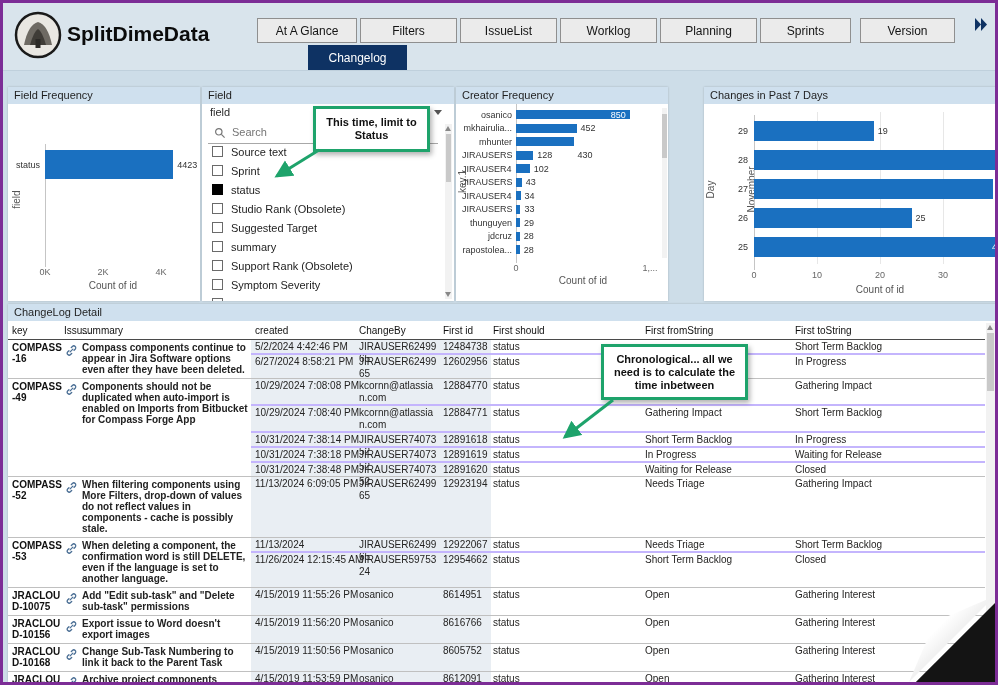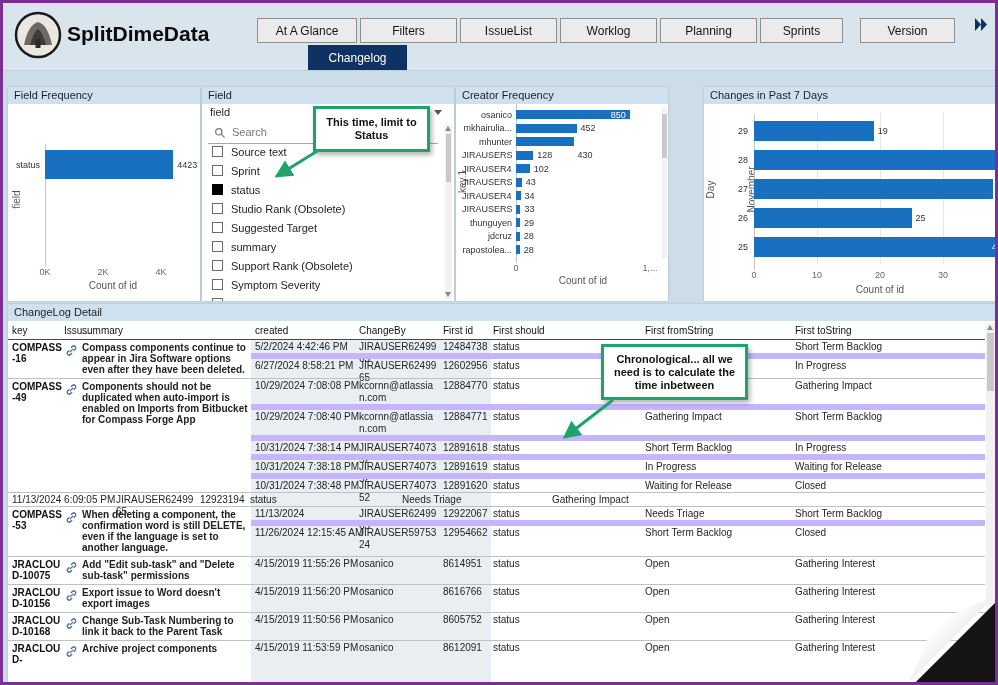--- a/index.html
+++ b/index.html
@@ -48,21 +48,21 @@
   .colband{position:absolute;left:243px;top:0;width:240px;bottom:0;background:#e9eef3;}
   .tgroups{position:relative;z-index:1;}
   .tgroup{display:flex;position:relative;}
   .tgroup+.tgroup{border-top:1px solid #c0c0c0;}
   .gleft{width:243px;flex:none;position:relative;}
   .gkey{position:absolute;left:4px;top:2px;width:52px;font-size:10px;font-weight:bold;line-height:11px;color:#111;word-wrap:break-word;cursor:pointer;}
   .gicon{position:absolute;left:58px;top:2px;cursor:pointer;}
   .gsum{margin-left:74px;width:166px;font-size:10px;font-weight:bold;line-height:11px;color:#222;padding:2px 0 3px 0;}
   .grows{flex:1;position:relative;}
   .trow{position:relative;cursor:pointer;}
-  .trow+.trow{border-top:6px solid #c4b5fd;text-decoration:underline;}
+  .trow+.trow{border-top:2px solid #c4b5fd;text-decoration:underline;}
   .tc{position:absolute;top:1px;font-size:10px;line-height:11.5px;color:#252423;white-space:nowrap;overflow:hidden;}
   .tc.wrap{white-space:normal;word-break:break-all;}
   
   .curl{position:absolute;right:0;bottom:0;width:86px;height:86px;z-index:60;pointer-events:none;}
   .curl-dark{position:absolute;left:0;top:0;width:100%;height:100%;background:#141414;clip-path:polygon(8% 100%,100% 8%,100% 100%);}
   .curl-fold{position:absolute;left:0;top:0;width:100%;height:100%;background:linear-gradient(135deg,#ffffff 35%,#dcdcdc 70%,#9e9e9e 100%);clip-path:polygon(0 100%,100% 0,30% 30%);}
 </style>
 </head>
 <body>
 
@@ -77,21 +77,21 @@
         <rect x="21.5" y="28" width="5" height="9" fill="#2c2a27"></rect>
       </svg>
     </div>
     <div class="app-title">SplitDimeData</div>
     <div>
         <div class="nav-btn" style="left: 254px; width: 100px;">At A Glance</div>
         <div class="nav-btn" style="left: 357px; width: 97px;">Filters</div>
         <div class="nav-btn" style="left: 457px; width: 97px;">IssueList</div>
         <div class="nav-btn" style="left: 557px; width: 97px;">Worklog</div>
         <div class="nav-btn" style="left: 657px; width: 97px;">Planning</div>
-        <div class="nav-btn" style="left: 757px; width: 83px; text-align: right;">Sprints</div>
+        <div class="nav-btn" style="left: 757px; width: 91px; text-align: right;">Sprints</div>
         <div class="nav-btn" style="left: 857px; width: 95px;">Version</div>
       </div>
     <div class="nav-active">Changelog</div>
     <div class="hdr-icon">
       <svg width="16" height="15" viewBox="0 0 16 15">
           <path d="M2 1l6 6.5L2 14z" fill="#0e3263"></path>
           <path d="M8 1l6 6.5L8 14z" fill="#0e3263"></path>
         </svg>
     </div>
   </div>
@@ -346,20 +346,31 @@
                 <div class="tc" style="left: 4px; width: 110px;">10/31/2024 7:38:48 PM</div>
                 <div class="tc wrap" style="left: 108px; width: 80px;">JIRAUSER7407352</div>
                 <div class="tc" style="left: 192px; width: 50px;">12891620</div>
                 <div class="tc" style="left: 242px; width: 148px;">status</div>
                 <div class="tc" style="left: 394px; width: 146px;">Waiting for Release</div>
                 <div class="tc" style="left: 544px; width: 176px;">Closed</div>
               </div>
             </div>
           </div>
           <div class="tgroup">
+            <div class="gleft">
+              <div class="gkey">COMPASS-52</div>
+              <div class="gicon"><svg width="11" height="11" viewBox="0 0 12 12">
+                  <g stroke="#4a6e94" stroke-width="1.4" fill="none" stroke-linecap="round">
+                    <path d="M4.5 7.5l3-3"></path>
+                    <path d="M3.2 6.2L2 7.4a2.1 2.1 0 0 0 3 3l1.2-1.2"></path>
+                    <path d="M8.8 5.8L10 4.6a2.1 2.1 0 0 0-3-3L5.8 2.8"></path>
+                  </g>
+                </svg></div>
+              <div class="gsum">When filtering components using More Filters, drop-down of values do not reflect values in components - cache is possibly stale.</div>
+            </div>
             <div class="grows">
               <div class="trow" style="height: 13px;">
                 <div class="tc" style="left: 4px; width: 110px;">11/13/2024 6:09:05 PM</div>
                 <div class="tc wrap" style="left: 108px; width: 80px;">JIRAUSER6249965</div>
                 <div class="tc" style="left: 192px; width: 50px;">12923194</div>
                 <div class="tc" style="left: 242px; width: 148px;">status</div>
                 <div class="tc" style="left: 394px; width: 146px;">Needs Triage</div>
                 <div class="tc" style="left: 544px; width: 176px;">Gathering Impact</div>
               </div>
             </div>

